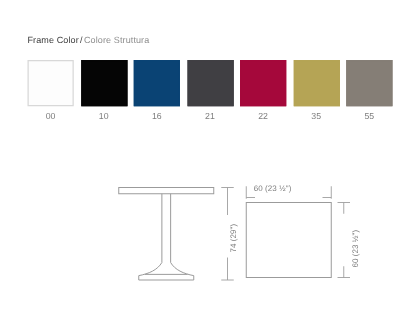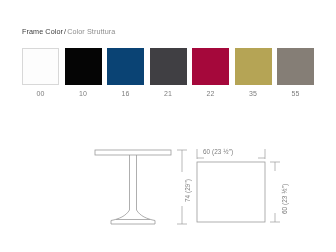--- a/index.html
+++ b/index.html
@@ -97,21 +97,21 @@
   }
   .dim-vert {
     transform-origin: 0 0;
     transform: rotate(-90deg);
   }
 </style>
 </head>
 <body>
 
 <div class="title-row">
-  <span class="title-en">Frame Color</span><span class="title-sep">/</span><span class="title-it">Color Struttura</span>
+  <span class="title-en">Frame Color</span><span class="title-sep">/</span><span class="title-it">Colore Struttura</span>
 </div>
 
 <div class="swatch-strip" id="swatch-strip">
     <div class="swatch-cell" style="left: 0px;">
       <div class="swatch-chip" style="background: rgb(253, 253, 253); border-color: rgb(216, 216, 216);"></div>
       <div class="swatch-code">00</div>
     </div>
     <div class="swatch-cell" style="left: 42.5px;">
       <div class="swatch-chip" style="background: rgb(5, 5, 5); border-color: rgb(5, 5, 5);"></div>
       <div class="swatch-code">10</div>

